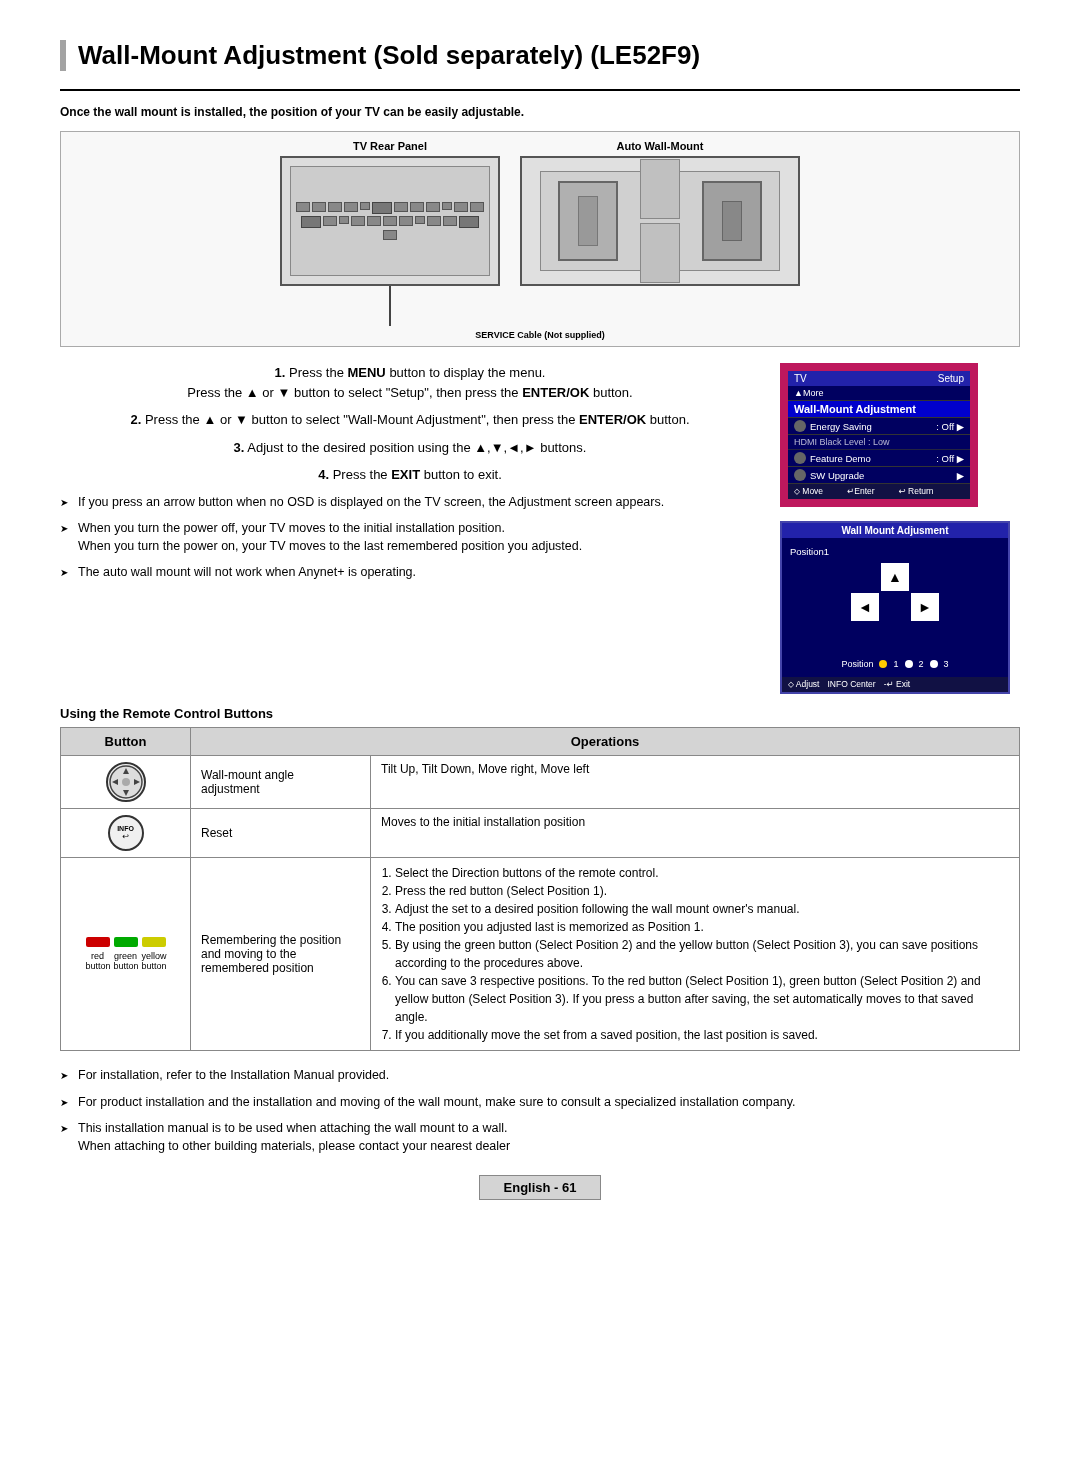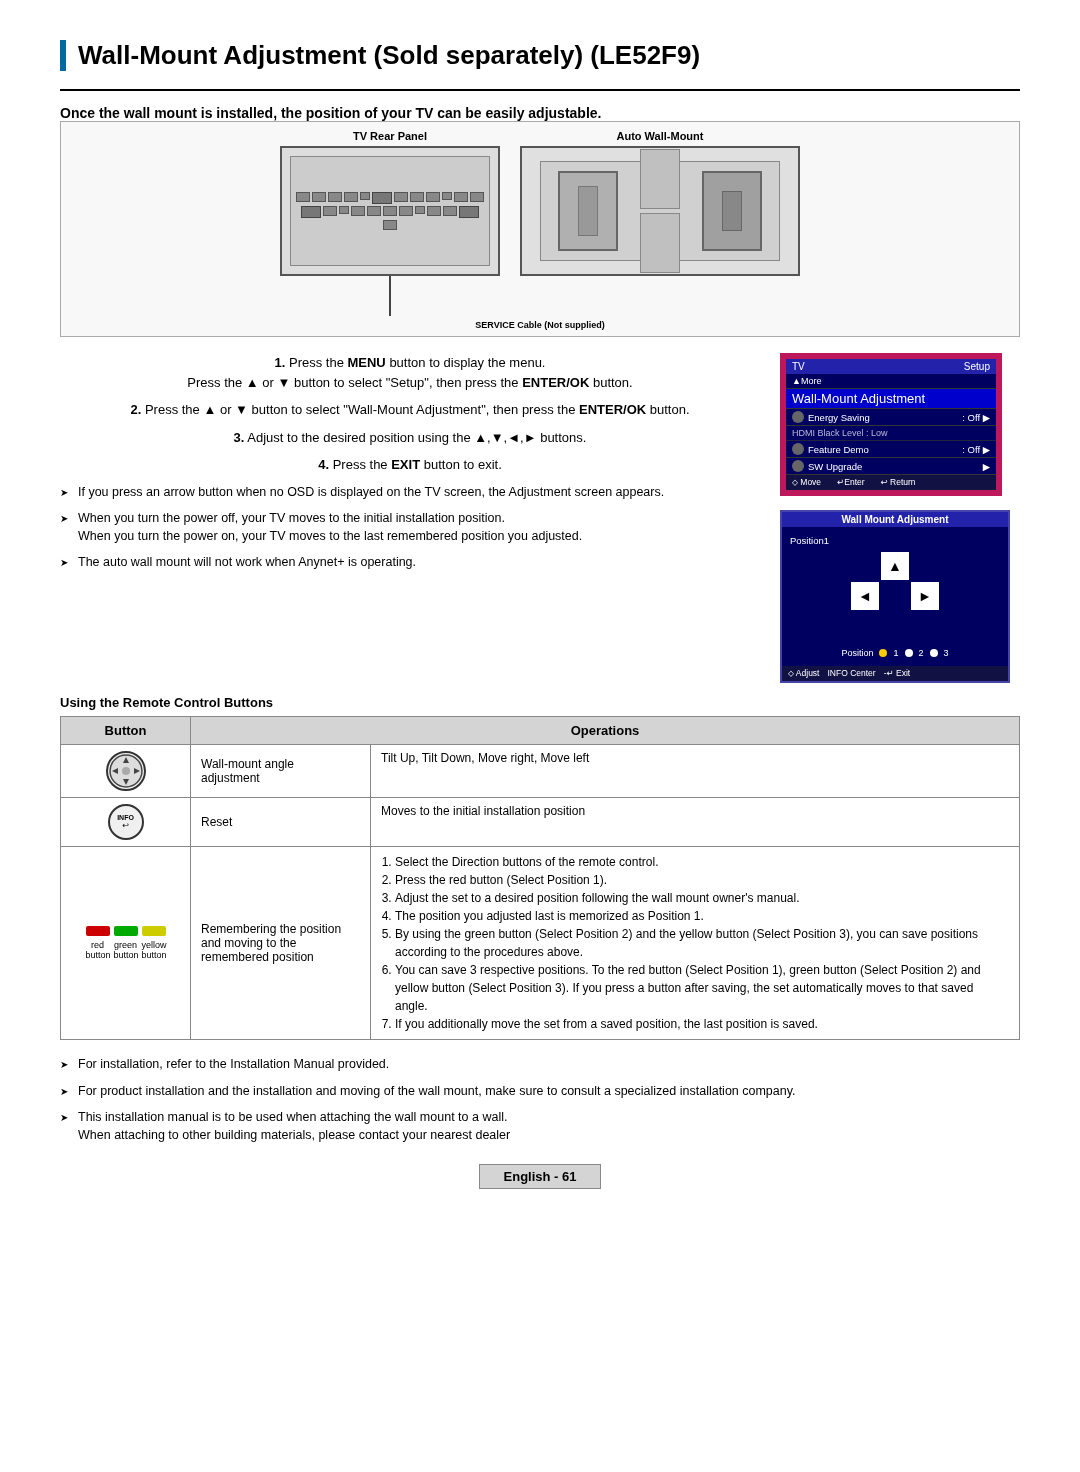--- a/index.html
+++ b/index.html
@@ -8,28 +8,29 @@
       font-size: 13px;
       background: #fff;
       color: #000;
       width: 1080px;
       min-height: 1472px;
       padding: 40px 60px;
     }
     .page-title {
       font-size: 26px;
       font-weight: bold;
-      border-left: 6px solid #0369a1;
+      border-left: 6px solid #a3a3a3;
       padding-left: 12px;
       margin-bottom: 18px;
       line-height: 1.2;
     }
     .subtitle {
-      font-size: 14px;
-      font-weight: bold;
+      font-size: 12px;
+      font-weight: bold;
+      margin-bottom: 12px;
     }
     
     .diagram-area {
       border: 1px solid #aaa;
       display: flex;
       flex-direction: column;
       align-items: center;
       padding: 8px 16px 6px;
       margin-bottom: 16px;
       background: #f8f8f8;
@@ -159,26 +160,26 @@
     }
     .note-item::before {
       content: '➤';
       position: absolute;
       left: 0;
       font-size: 10px;
       top: 2px;
     }
     
     .tv-menu-box {
-      border: 6px solid #be185d;
+      border: 8px solid #be185d;
       background: #000060;
       color: #fff;
       font-size: 10px;
       padding: 0;
-      width: 222px;
+      width: 198px;
     }
     .tv-menu-header {
       display: flex;
       justify-content: space-between;
       background: #2222aa;
       padding: 2px 6px;
       font-size: 10px;
     }
     .tv-menu-row {
       display: flex;
@@ -194,21 +195,21 @@
     .tv-menu-icon {
       width: 16px; height: 16px;
       background: #666;
       border-radius: 50%;
       display: inline-block;
       margin-right: 4px;
     }
     .tv-menu-row-left { display: flex; align-items: flex-end; }
     .tv-menu-footer {
       display: flex;
-      gap: 16px;
+      gap: 24px;
       padding: 2px 6px;
       font-size: 8.5px;
       background: #111144;
     }
     
     .wall-adj-box {
       border: 2px solid #4444aa;
       background: #000060;
       color: #fff;
       font-size: 10px;
@@ -477,21 +478,21 @@
         <span>TV</span>
         <span>Setup</span>
       </div>
       <div class="tv-menu-row">
         <div class="tv-menu-row-left">
           <span style="font-size:9px;">▲More</span>
         </div>
       </div>
       <div class="tv-menu-row highlight">
         <div class="tv-menu-row-left">
-          <span style="font-size:13px;font-weight:normal;">Wall-Mount Adjustment</span>
+          <span style="font-size:11px;font-weight:bold;">Wall-Mount Adjustment</span>
         </div>
       </div>
       <div class="tv-menu-row">
         <div class="tv-menu-row-left">
           <span class="tv-menu-icon" style="width:12px;height:12px;"></span>
           <span>Energy Saving</span>
         </div>
         <span>: Off ▶</span>
       </div>
       <div class="tv-menu-row" style="opacity:0.7;">

